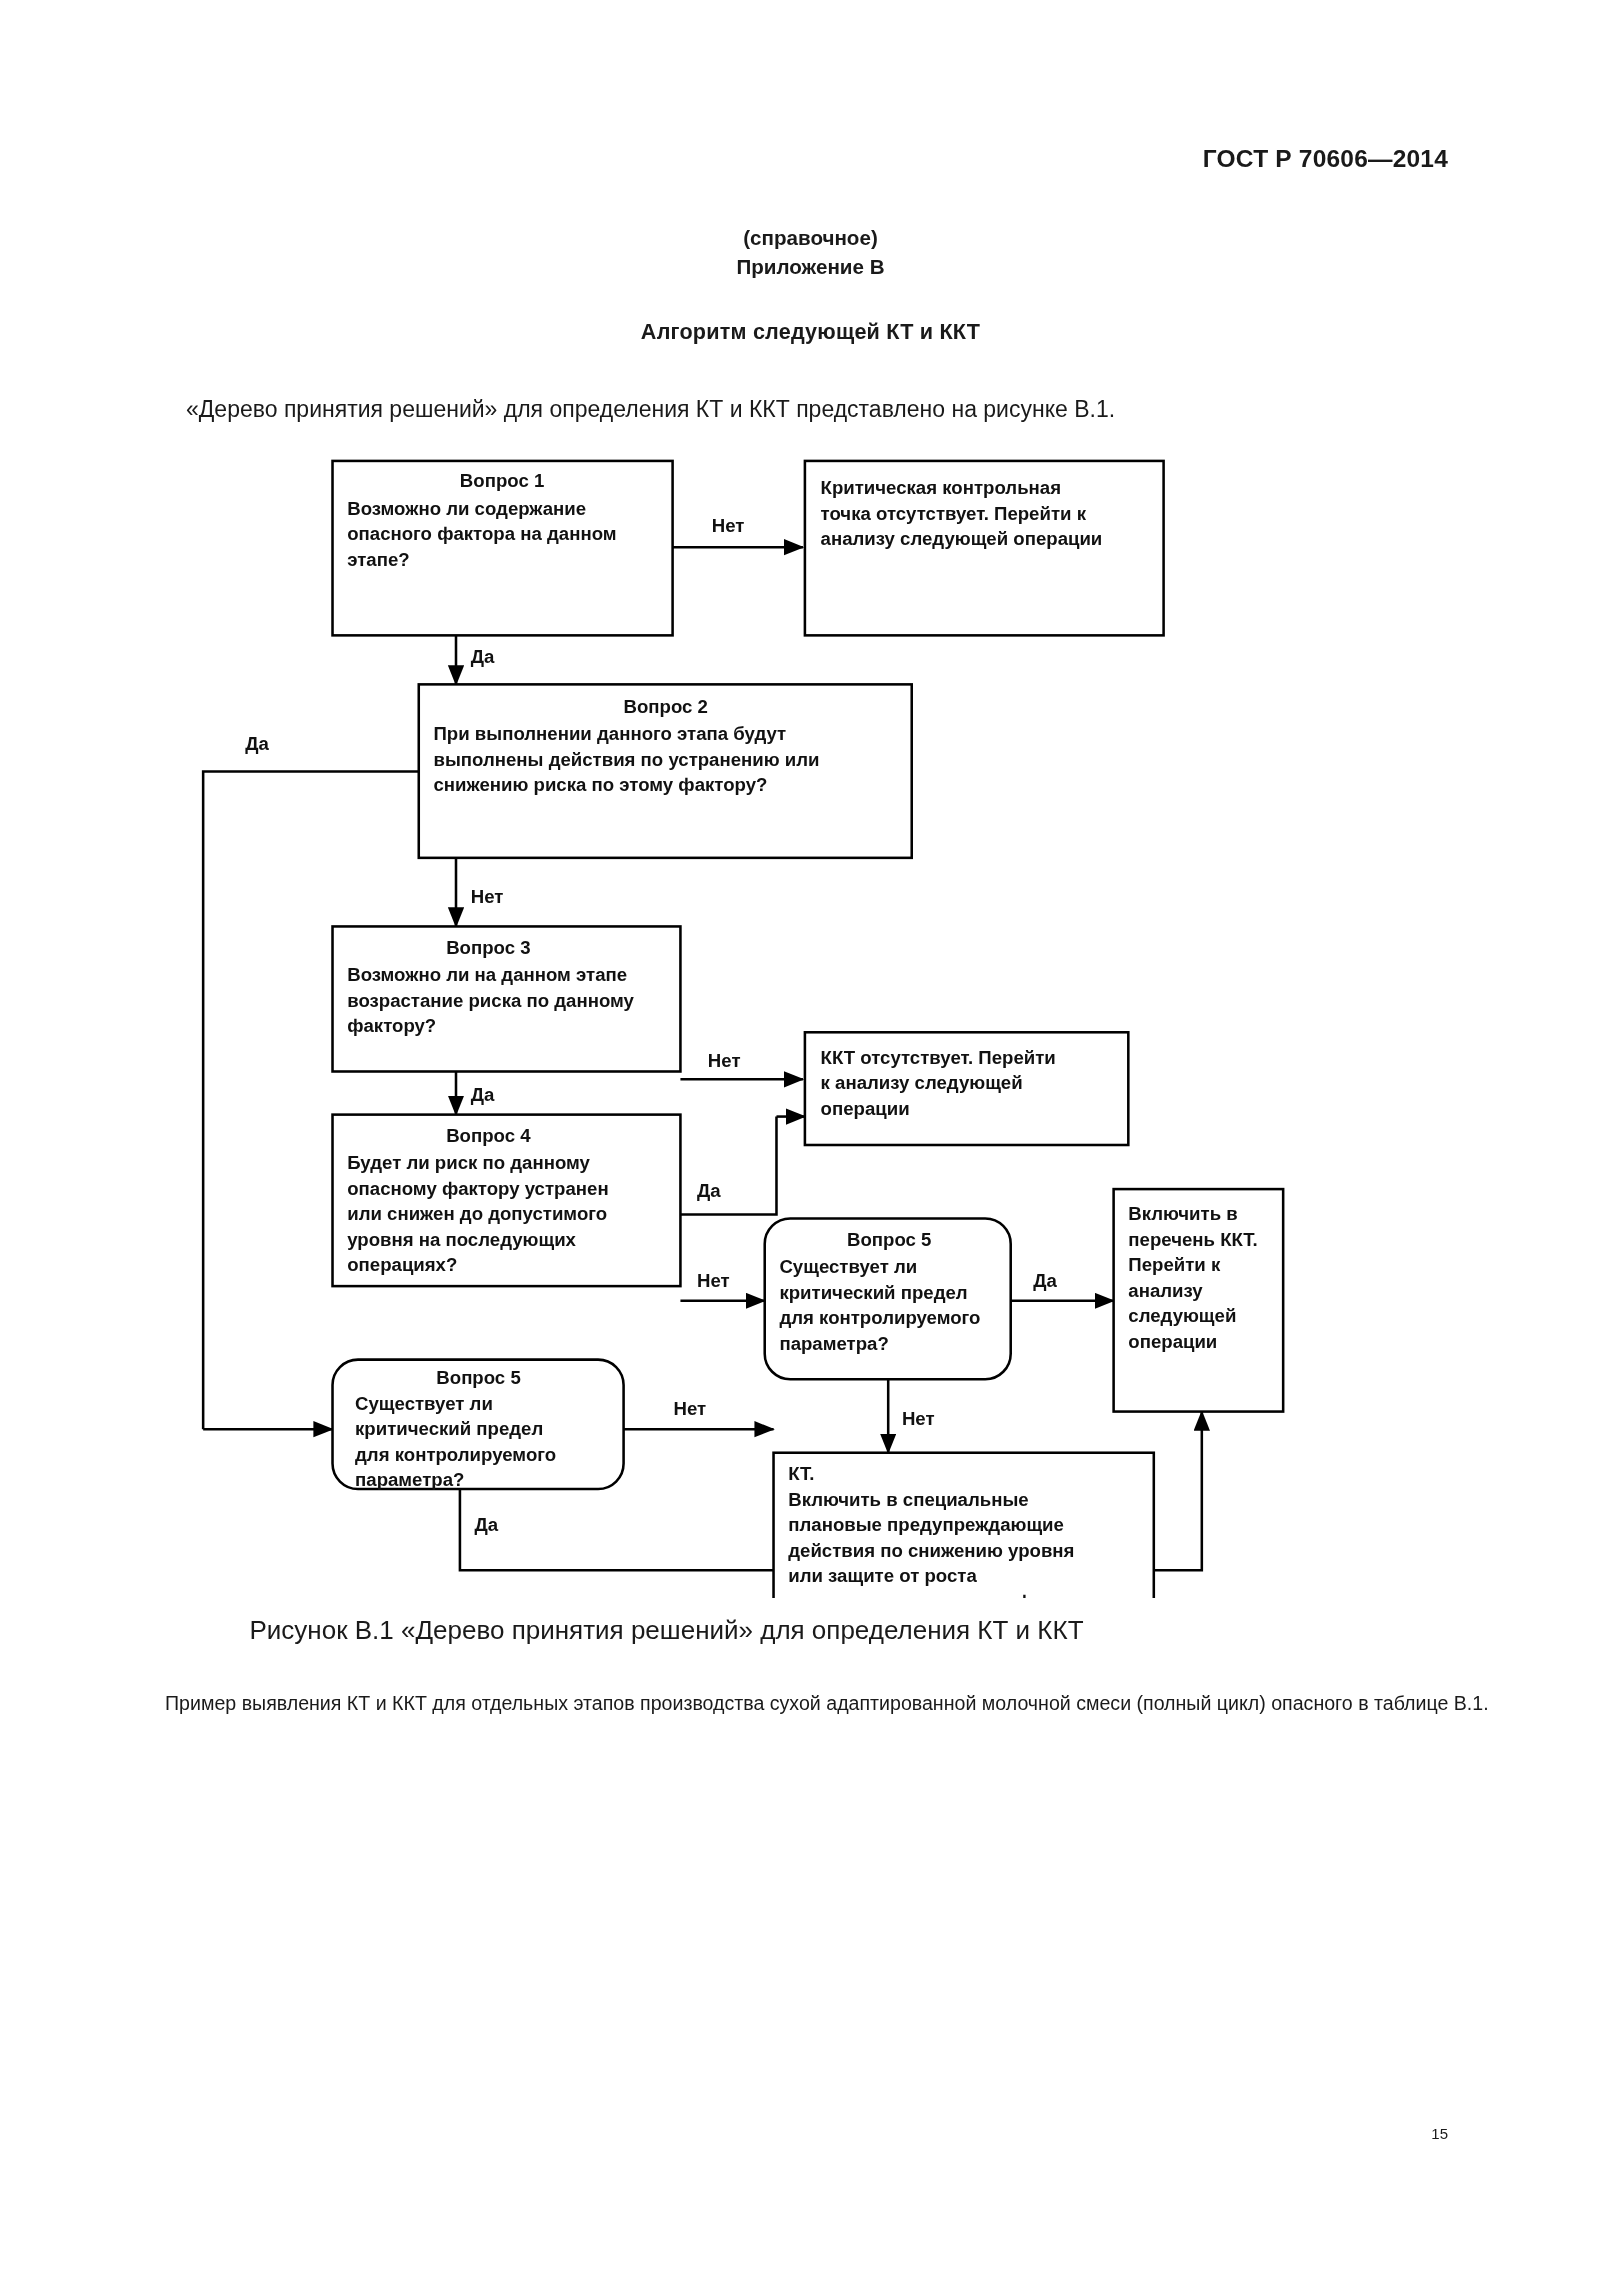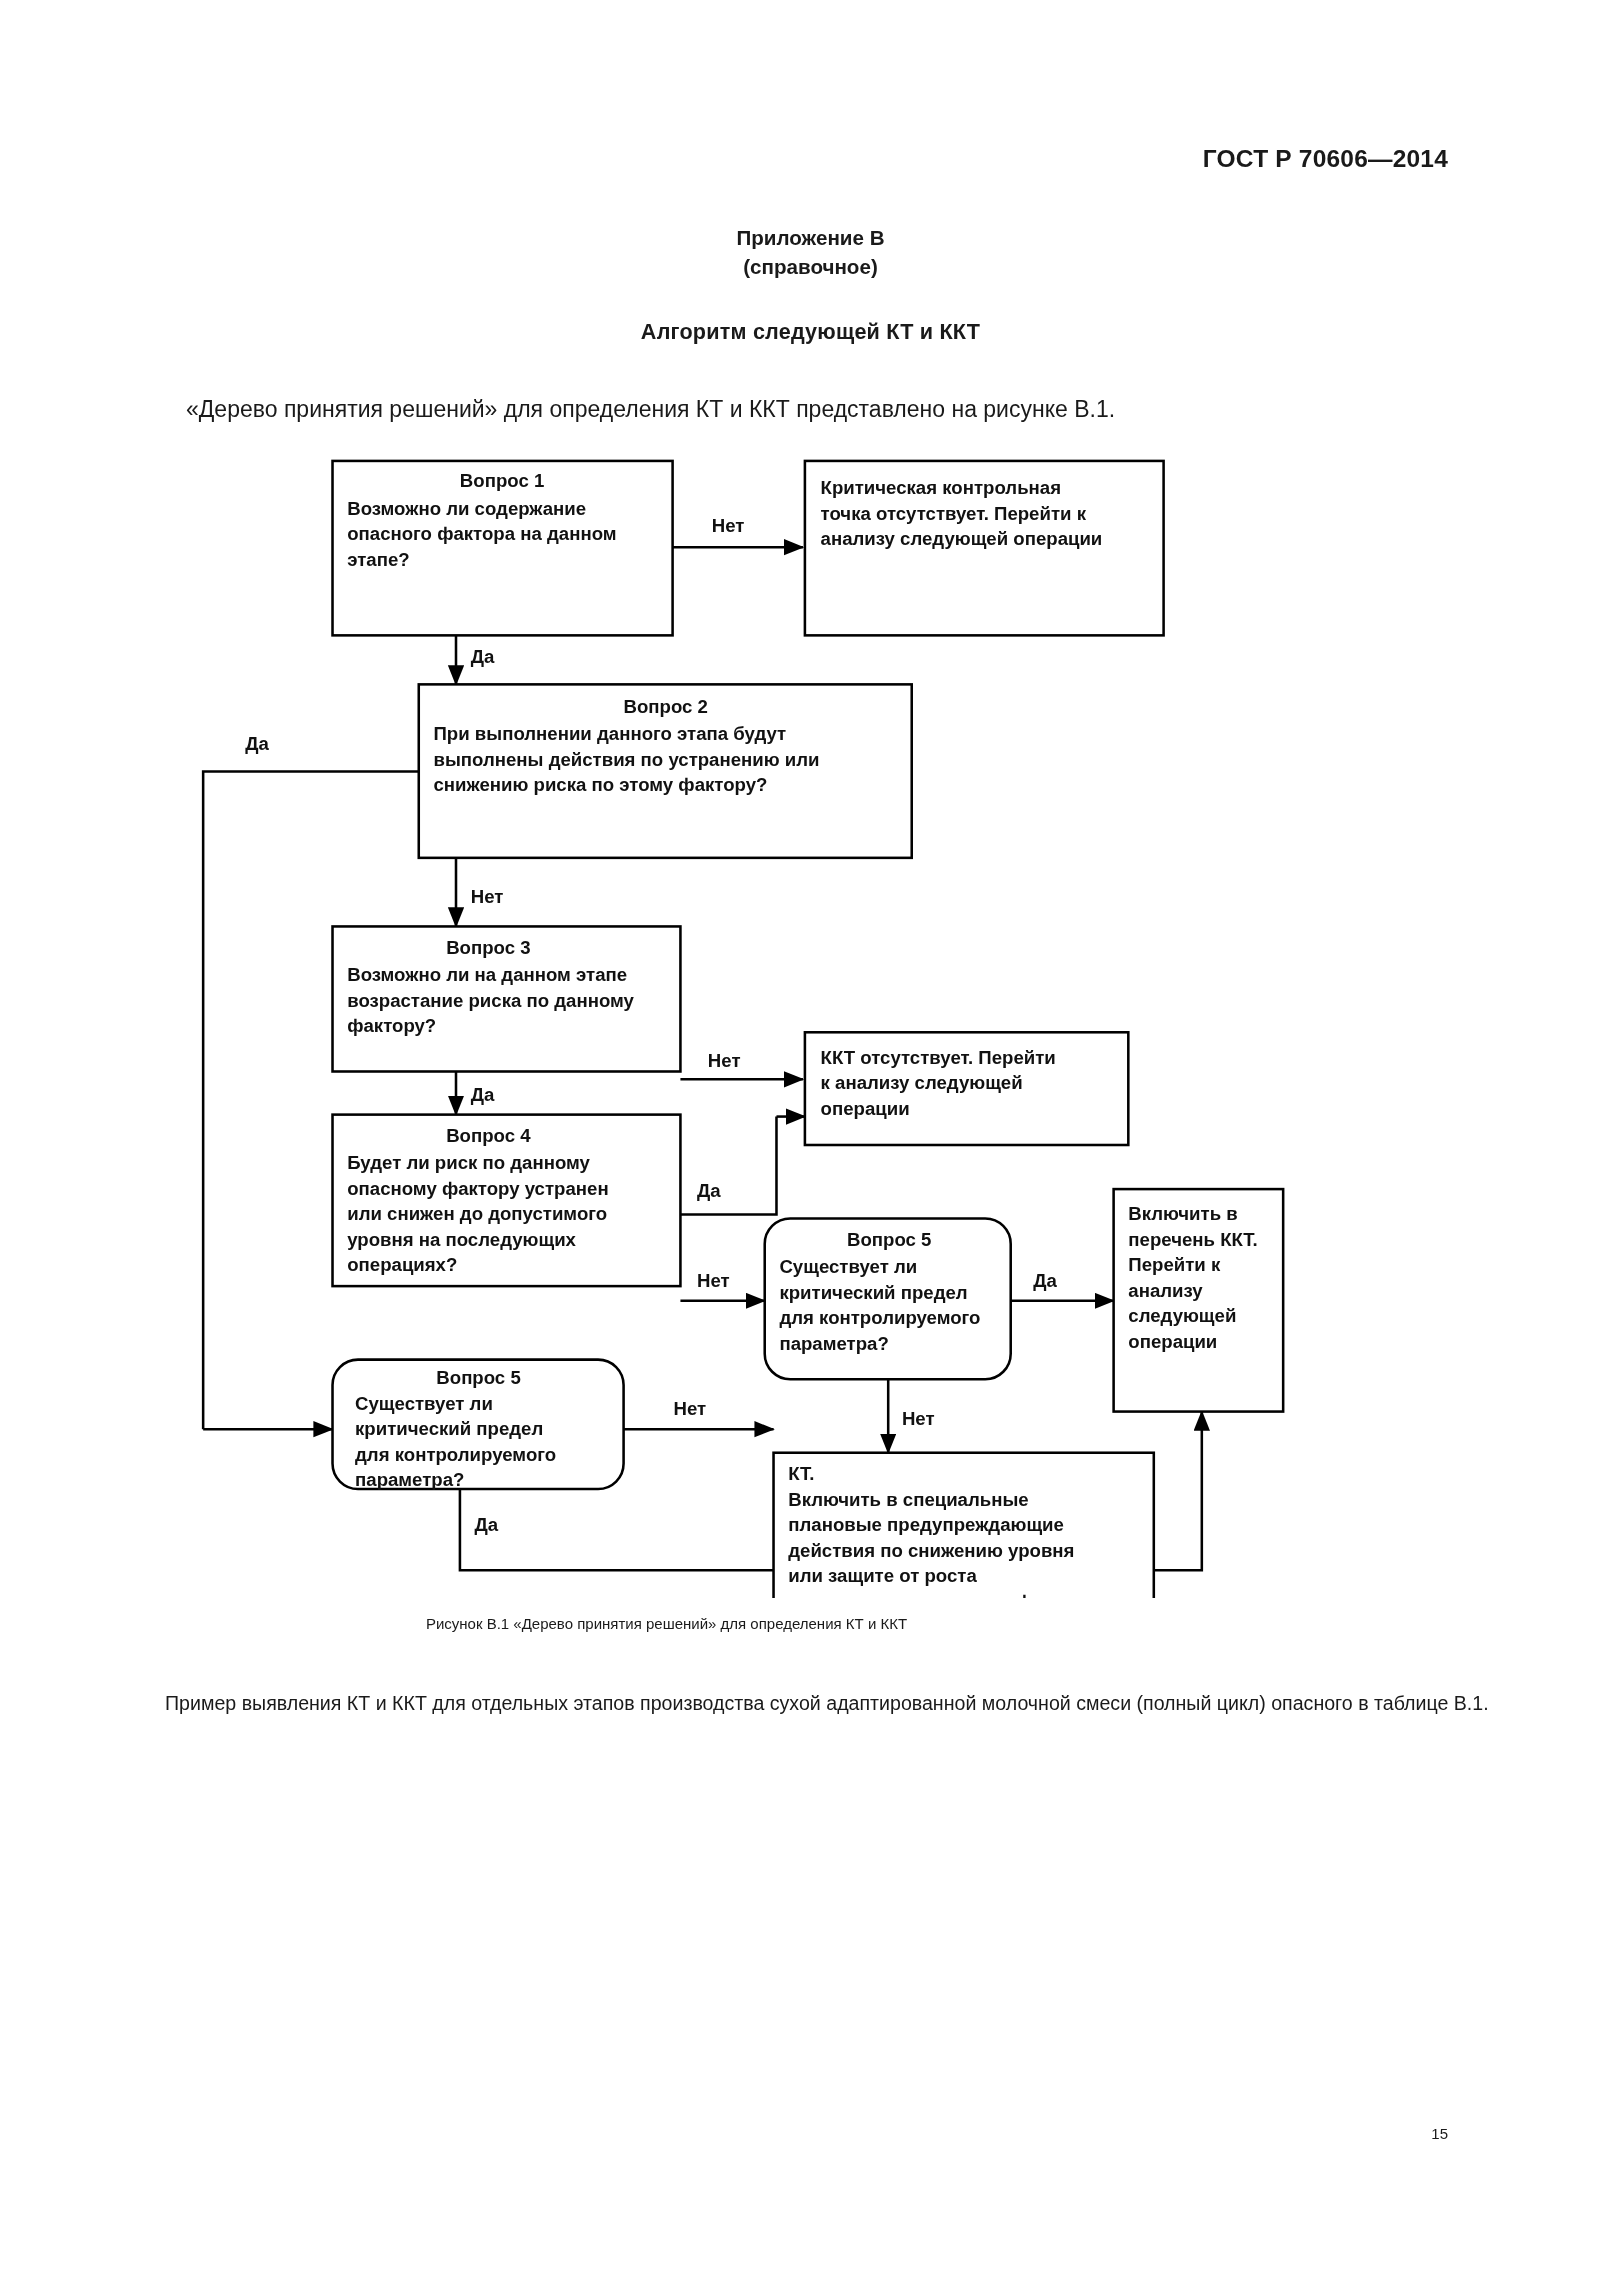--- a/index.html
+++ b/index.html
@@ -66,21 +66,21 @@
     width: 1264px;
     font-size: 23px;
     line-height: 27.4px;
   }
   .figure-caption {
     position: absolute;
     top: 1615px;
     left: 0;
     width: 1333px;
     text-align: center;
-    font-size: 15px;
+    font-size: 26px;
   }
   .closing-par {
     position: absolute;
     top: 1688px;
     left: 118px;
     width: 1382px;
     font-size: 19.6px;
     line-height: 31px;
     text-align: justify;
   }
@@ -132,22 +132,22 @@
   }
 </style>
 </head>
 <body>
 
 <div class="page">
 
   <div class="doc-header">ГОСТ Р 70606—2014</div>
 
   <div class="appendix-block">
+    <div class="appendix-line">(справочное)</div>
     <div class="appendix-line">Приложение В</div>
-    <div class="appendix-line">(справочное)</div>
   </div>
 
   <div class="section-title">Алгоритм следующей КТ и ККТ</div>
 
   <div class="intro-par">«Дерево принятия решений» для определения КТ и ККТ представлено на рисунке В.1.</div>
 
   <div class="flow-wrap">
     <svg class="flow" viewBox="0 0 1654 1175" xmlns="http://www.w3.org/2000/svg">
       <defs>
         <marker id="arrowhead" markerWidth="9" markerHeight="9" refX="7.5" refY="3.2" orient="auto" markerUnits="strokeWidth">

